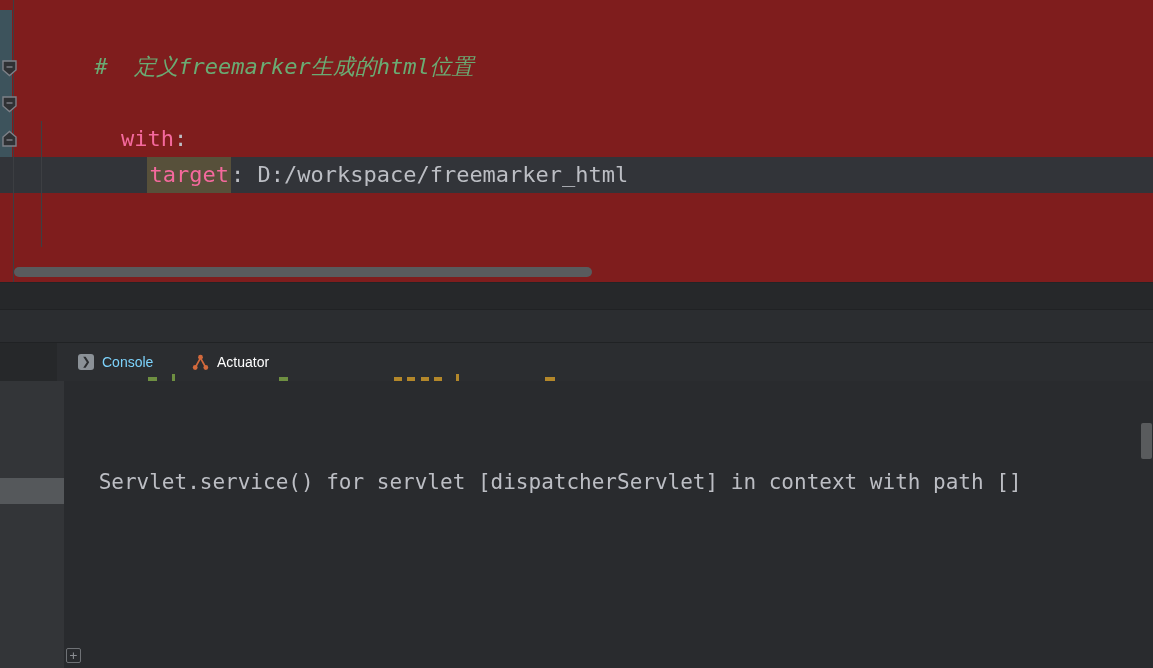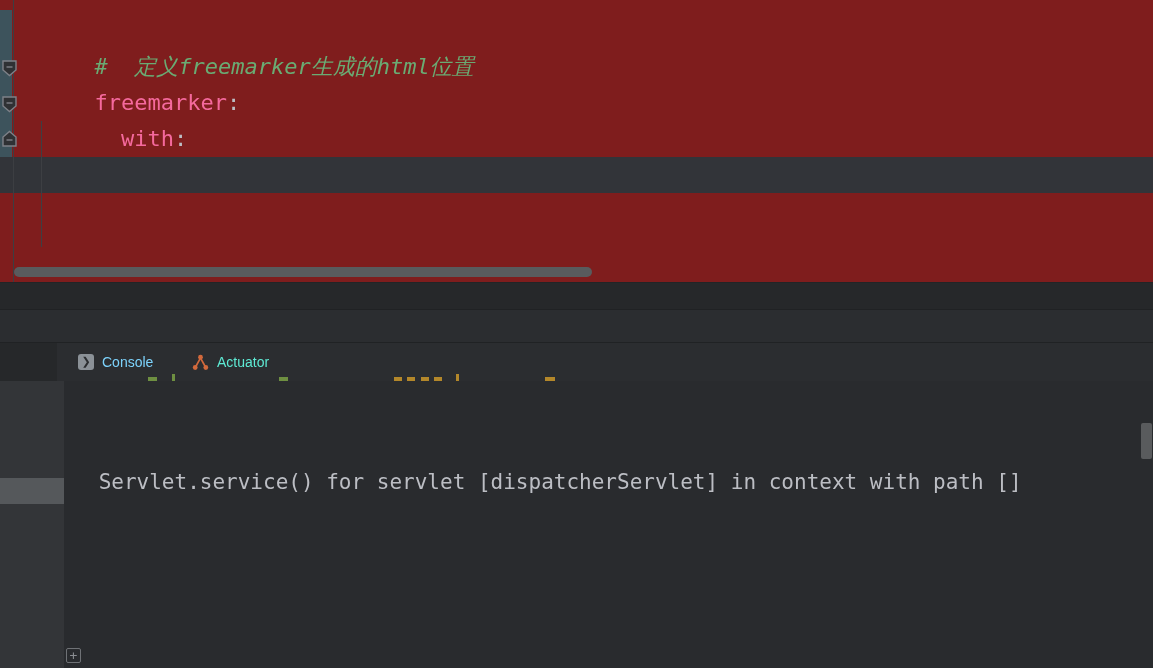--- a/index.html
+++ b/index.html
@@ -40,21 +40,21 @@
     font-size:22px; color:#cfd1d5; line-height:30px; text-align:center; cursor:pointer; }
 
   
   #tab-bar { left:0; top:343px; width:1153px; height:38px; background:#2b2d30; }
   #tab-bar-left-dark { left:0; top:0; width:57px; height:38px; background:#26282a; }
   .tool-tab { top:0; height:38px; display:flex; align-items:center; gap:8px; cursor:pointer;
     font-family:"Liberation Sans","DejaVu Sans",sans-serif; font-size:14px; }
   #tab-console { left:78px; }
   #tab-actuator { left:192px; }
   .tab-label-sel { color:#7dd3fc; }
-  .tab-label { color:#5eead4; }
+  .tab-label { color:#ffffff; }
   #console-tab-icon { width:16px; height:16px; background:#8b9197; border-radius:3px;
     color:#2b2d30; font-size:11px; font-weight:bold; line-height:16px; text-align:center;
     font-family:"DejaVu Sans",sans-serif; }
 
   
   #console-pane { left:0; top:381px; width:1153px; height:287px; background:#292b2e; overflow:hidden; }
   #console-strip { left:0; top:0; width:64px; height:287px; background:#333538; }
   #strip-block { left:0; top:97px; width:64px; height:26px; background:#55585b; }
   .frag { position:absolute; }
   #console-text { left:86px; top:10px; width:1060px; font-size:21px; line-height:36.5px;
@@ -70,25 +70,25 @@
 
   <div id="editor-pane" class="abs">
     <div id="current-line" class="abs"></div>
     <div id="teal-strip" class="abs"></div>
     <div id="gutter-line" class="abs"></div>
     <div id="indent-guide" class="abs"></div>
 
     <div class="abs code-line" style="top:13px;">
       <span class="tok-comment">#  定义freemarker生成的html位置</span>
     </div>
-    <div class="abs code-line" style="top:49px;">
-      <span class="tok-key">freemarker</span><span class="tok-plain">:</span>
-    </div>
     <div class="abs code-line" style="top:85px;">
       <span class="tok-plain">  </span><span class="tok-key">with</span><span class="tok-plain">:</span>
+    </div>
+    <div class="abs code-line" style="top:121px;">
+      <span class="tok-plain">    </span><span class="tok-key target-hl">target</span><span class="tok-plain">: </span><span class="tok-plain">D:/workspace/freemarker_html</span>
     </div>
 
     <svg class="abs fold-icon" style="top:59px;" viewBox="0 0 17 18">
       <path d="M2 2 h13 v9 l-6.5 5.5 L2 11 Z" fill="#2f3134" stroke="#7e8188" stroke-width="1.4"></path>
       <line x1="5.5" y1="8" x2="11.5" y2="8" stroke="#7e8188" stroke-width="1.4"></line>
     </svg>
     <svg class="abs fold-icon" style="top:95px;" viewBox="0 0 17 18">
       <path d="M2 2 h13 v9 l-6.5 5.5 L2 11 Z" fill="#2f3134" stroke="#7e8188" stroke-width="1.4"></path>
       <line x1="5.5" y1="8" x2="11.5" y2="8" stroke="#7e8188" stroke-width="1.4"></line>
     </svg>

